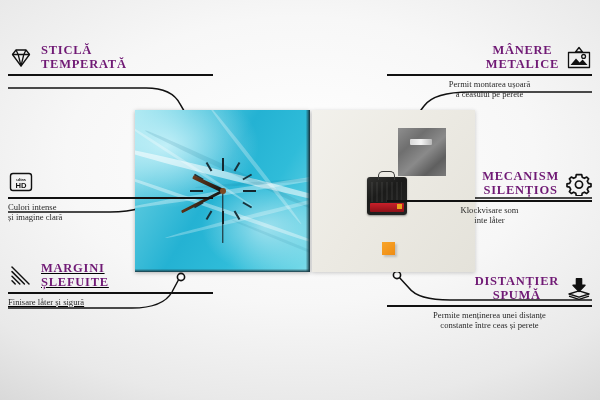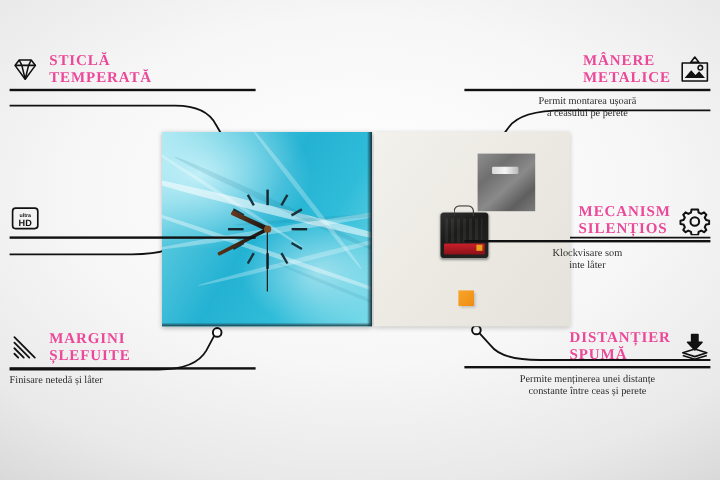--- a/index.html
+++ b/index.html
@@ -15,24 +15,24 @@
   #wires { position:absolute; inset:0; width:600px; height:400px; }
 
   
   .feat { position:absolute; width:205px; }
   .feat .head { display:flex; align-items:center; gap:7px; }
   .feat.left  .head { justify-content:flex-start; }
   .feat.right .head { justify-content:flex-end; }
   .title {
     font-family:"Liberation Serif", serif;
     font-weight:700; font-size:12.5px; line-height:13.5px;
-    letter-spacing:.75px; color:#ec4899; text-transform:uppercase;
+    letter-spacing:.75px; color:#701a75; text-transform:uppercase;
   }
   .feat.left  .title { text-align:left; }
-  .feat.right .title { text-align:left; }
+  .feat.right .title { text-align:center; }
   .rule { height:1.6px; background:#111; margin-top:3px; width:100%; }
   .desc {
     font-family:"Liberation Serif", serif;
     font-size:8.6px; line-height:10.2px; color:#2a2a2a; margin-top:3px;
   }
   .feat.left  .desc { text-align:left; }
   .feat.right .desc { text-align:center; }
   .ico { width:26px; height:24px; flex:0 0 26px; display:block; }
 
   
@@ -208,36 +208,37 @@
 
   <div class="feat left" id="f1" style="left:8px; top:170px;">
     <div class="head">
       <svg class="ico" viewBox="0 0 26 24">
         <rect x="2.5" y="3.5" width="21" height="17" rx="2.5" fill="none" stroke="#111" stroke-width="1.4"></rect>
         <text x="13" y="11" font-family="Liberation Sans, sans-serif" font-size="4.4" font-weight="700" fill="#111" text-anchor="middle">ultra</text>
         <text x="13" y="18.2" font-family="Liberation Sans, sans-serif" font-size="7.6" font-weight="700" fill="#111" text-anchor="middle">HD</text>
       </svg>
     </div>
     <div class="rule"></div>
-  </div>
-
-  <div class="feat left" id="f2" style="left:8px; top:276px;">
+    <div class="desc">Culori intense<br>și imagine clară</div>
+  </div>
+
+  <div class="feat left" id="f2" style="left:8px; top:262px;text-decoration:underline;">
     <div class="head">
       <svg class="ico" viewBox="0 0 26 24">
         <g stroke="#111" stroke-width="1.5" stroke-linecap="round">
           <path d="M4,3 L21,20"></path>
             <path d="M4,7.6 L16.4,20"></path>
             <path d="M4,12.2 L11.8,20"></path>
           <path d="M4,16.8 L7.2,20"></path>
         </g>
       </svg>
       <div class="title">MARGINI<br>ȘLEFUITE</div>
     </div>
     <div class="rule"></div>
-    <div class="desc">Finisare netedă și låter</div>
+    <div class="desc">Finisare låter și sigură</div>
   </div>
 
   <div class="feat right" id="f3" style="left:387px; top:44px;">
     <div class="head">
       <div class="title">MÂNERE<br>METALICE</div>
       <svg class="ico" viewBox="0 0 26 24">
         <g fill="none" stroke="#111" stroke-width="1.3" stroke-linejoin="round">
           <path d="M13,1.5 L9.5,6 H16.5 Z"></path>
           <rect x="2.5" y="6.5" width="21" height="15"></rect>
           <path d="M4.5,19 L10,12.5 L13.6,16.6 L16.6,13.4 L21.5,19 Z" fill="#111" stroke="none"></path>

